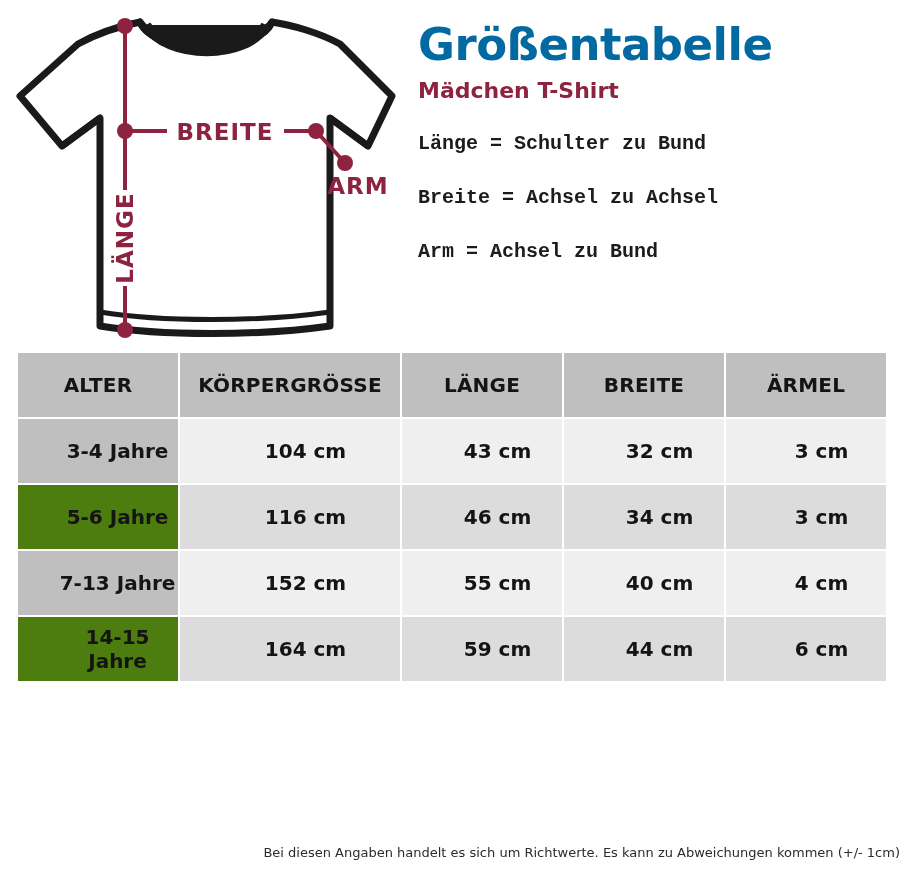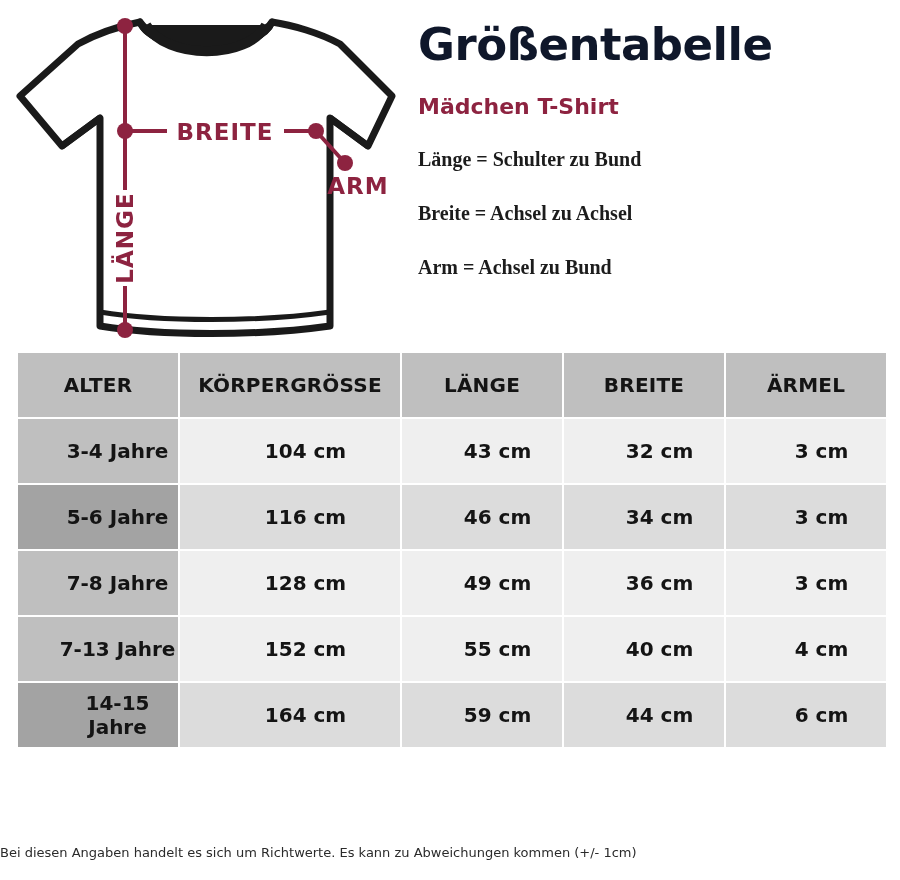--- a/index.html
+++ b/index.html
@@ -42,37 +42,37 @@
     left: 418px;
     top: 18px;
     width: 470px;
   }
 
   .title {
     font-family: "DejaVu Sans", sans-serif;
     font-weight: bold;
     font-size: 45px;
     line-height: 54px;
-    color: #0f172a;
+    color: #0369a1;
     letter-spacing: -0.5px;
   }
   .subtitle {
     font-family: "DejaVu Sans", sans-serif;
     font-weight: bold;
     font-size: 22px;
     line-height: 30px;
     color: #8d2340;
-    margin-top: 20px;
+    margin-top: 4px;
   }
 
   .legend {
     margin-top: 26px;
   }
   .legend-line {
-    font-family: Liberation Serif, serif;
+    font-family: Liberation Mono, monospace;
     font-weight: bold;
     font-size: 20px;
     color: #1c1c1c;
     margin-bottom: 31px;
   }
   .legend-line:last-child { margin-bottom: 8px; }
 
   
   .table-wrap {
     position: absolute;
@@ -111,35 +111,35 @@
     background: #efefef;
     font-size: 20px;
     color: #141414;
     padding-left: 32px;
   }
   table.size-table tr.alt td.datacol {
     background: #dcdcdc;
     margin-top: 28px;
   }
   table.size-table tr.alt td.agecol {
-    background: #a3a3a3;
+    background: #4d7c0f;
   }
 
   col.c-age      { width: 160px; }
   col.c-size     { width: 220px; }
   col.c-laenge   { width: 160px; }
   col.c-breite   { width: 160px; }
   col.c-aermel   { width: 160px; }
 
   .footnote {
     position: absolute;
     left: 0;
     top: 845px;
     width: 900px;
-    text-align: left;
+    text-align: right;
     font-family: "DejaVu Sans", sans-serif;
     font-size: 13px;
     color: #2b2b2b;
   }
 
   
 </style>
 </head>
 <body>
 
@@ -237,27 +237,20 @@
           <td class="datacol">3 cm</td>
         </tr>
         <tr class="alt">
           <td class="agecol">5-6 Jahre</td>
           <td class="datacol">116 cm</td>
           <td class="datacol">46 cm</td>
           <td class="datacol">34 cm</td>
           <td class="datacol">3 cm</td>
         </tr>
         <tr>
-          <td class="agecol">7-8 Jahre</td>
-          <td class="datacol">128 cm</td>
-          <td class="datacol">49 cm</td>
-          <td class="datacol">36 cm</td>
-          <td class="datacol">3 cm</td>
-        </tr>
-        <tr>
           <td class="agecol">7-13 Jahre</td>
           <td class="datacol">152 cm</td>
           <td class="datacol">55 cm</td>
           <td class="datacol">40 cm</td>
           <td class="datacol">4 cm</td>
         </tr>
         <tr class="alt">
           <td class="agecol">14-15 Jahre</td>
           <td class="datacol">164 cm</td>
           <td class="datacol">59 cm</td>

